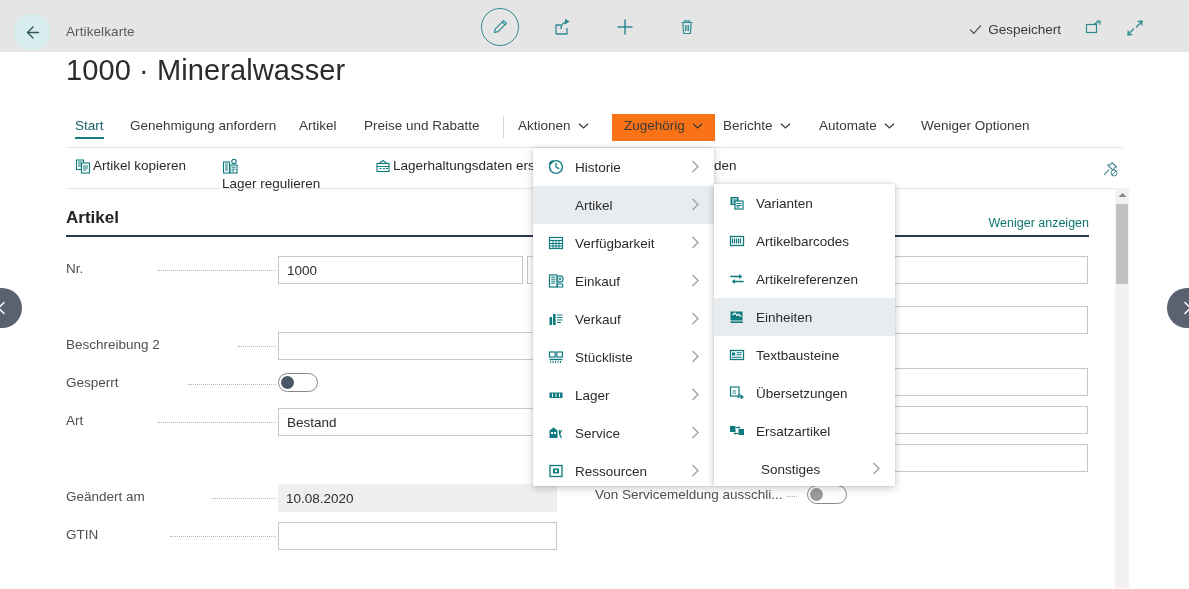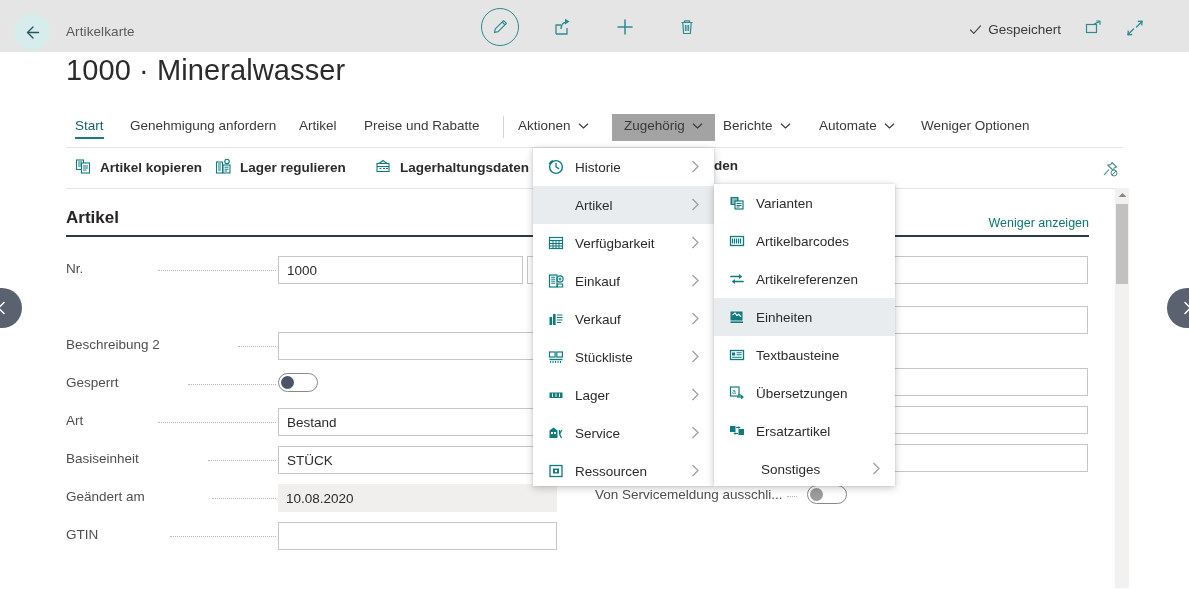--- a/index.html
+++ b/index.html
@@ -82,41 +82,41 @@
     padding: 4px 0 8px 0;
     cursor: pointer; white-space: nowrap;
   }
   .tab.active { color: #19606b; }
   .tab.active::after {
     content:""; position:absolute; left:0; right:0; bottom:2px;
     height:2px; background:#1c7b82;
   }
   .tab.dd { display:flex; align-items:center; gap:7px; }
   .tab.dd.open {
-    background: #a3a3a3;
+    background: #f97316;
     padding: 4px 12px 8px 12px;
   }
   .tab-sep {
     position:absolute; top: 4px; width:1px; height:22px; background:#d6d4d2;
   }
   .ribbon-divider {
     position:absolute; left:66px; right:66px; top:147px; height:1px; background:#e6e4e2;
   }
   .info-ico {
     position:absolute; right:66px; top:118px; cursor:pointer;
   }
 
   
   .actionbar {
     position:absolute; left:0; top:150px; width:1189px; height:38px;
   }
   .act {
     position:absolute; top:8px;
-    display:flex; align-items:flex-end; gap:8px;
-    font-size:13.5px; color:#2b2b2b; cursor:pointer; white-space:nowrap;font-weight:bold;
+    display:flex; align-items:flex-start; gap:1px;
+    font-size:13.5px; color:#2b2b2b; cursor:pointer; white-space:nowrap;
   }
   .pin-ico { position:absolute; right:70px; top:10px; cursor:pointer; }
   .actionbar-divider {
     position:absolute; left:66px; right:66px; top:188px; height:1px; background:#e6e4e2;
   }
 
   
   .content {
     position:absolute; left:0; top:192px; width:1189px; height:397px;
     background:#fff;
@@ -348,21 +348,21 @@
     <div class="act" style="left:75px;">
       <svg width="17" height="17" viewBox="0 0 17 17">
         <rect x="1.5" y="2" width="7" height="9.5" fill="none" stroke="#0f7b7f" stroke-width="1.1"></rect>
         <path d="M3 4 h4 M3 6 h4 M3 8 h4" stroke="#0f7b7f" stroke-width="1"></path>
         <rect x="6.5" y="5" width="8" height="10" fill="#fff" stroke="#0f7b7f" stroke-width="1.1"></rect>
         <path d="M8 8 h5 M8 10 h5 M8 12 h3.5" stroke="#0f7b7f" stroke-width="1"></path>
       </svg>
       <span>Artikel kopieren</span>
     </div>
 
-    <div class="act" style="left:215px;">
+    <div class="act" style="left:222px;flex-direction:column;">
       <svg width="17" height="17" viewBox="0 0 17 17">
         <rect x="1.5" y="4" width="6" height="11" fill="none" stroke="#0f7b7f" stroke-width="1.1"></rect>
         <path d="M3 6 h3 M3 8 h3 M3 10 h3 M3 12 h3" stroke="#0f7b7f" stroke-width="1"></path>
         <rect x="8" y="7" width="7" height="8" fill="none" stroke="#0f7b7f" stroke-width="1.1"></rect>
         <path d="M9.5 9.2 h4 M9.5 11.2 h4 M9.5 13 h2.5" stroke="#0f7b7f" stroke-width="1"></path>
         <circle cx="12" cy="3.4" r="2.2" fill="none" stroke="#0f7b7f" stroke-width="1.1"></circle>
       </svg>
       <span>Lager regulieren</span>
     </div>
 
@@ -424,25 +424,20 @@
         <div class="knob"></div>
       </div>
     </div>
 
     <div class="fieldrow" style="left:66px; top:216px; width:470px;">
       <div class="flabel">Art</div>
       <div class="dots" style="left:92px; width:118px;"></div>
       <div class="finput" style="left:212px; width:345px;">Bestand</div>
     </div>
 
-    <div class="fieldrow" style="left:66px; top:254px; width:470px;">
-      <div class="flabel">Basiseinheit</div>
-      <div class="dots" style="left:142px; width:68px;"></div>
-      <div class="finput" style="left:212px; width:345px;">STÜCK</div>
-    </div>
 
     <div class="fieldrow" style="left:66px; top:292px; width:470px;">
       <div class="flabel">Geändert am</div>
       <div class="dots" style="left:146px; width:64px;"></div>
       <div class="finput readonly" style="left:212px; width:279px;">10.08.2020</div>
     </div>
 
     <div class="fieldrow" style="left:66px; top:330px; width:470px;">
       <div class="flabel">GTIN</div>
       <div class="dots" style="left:104px; width:106px;"></div>

